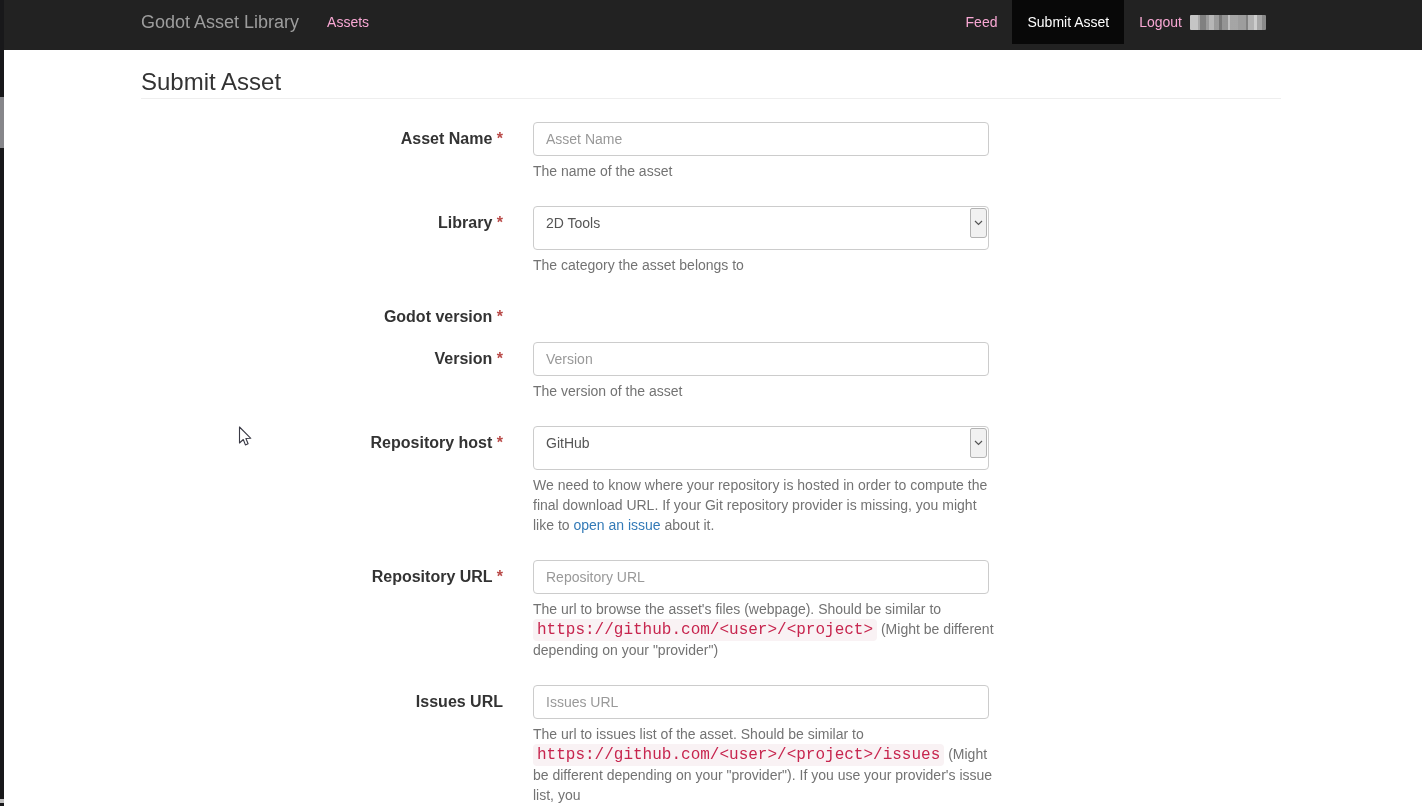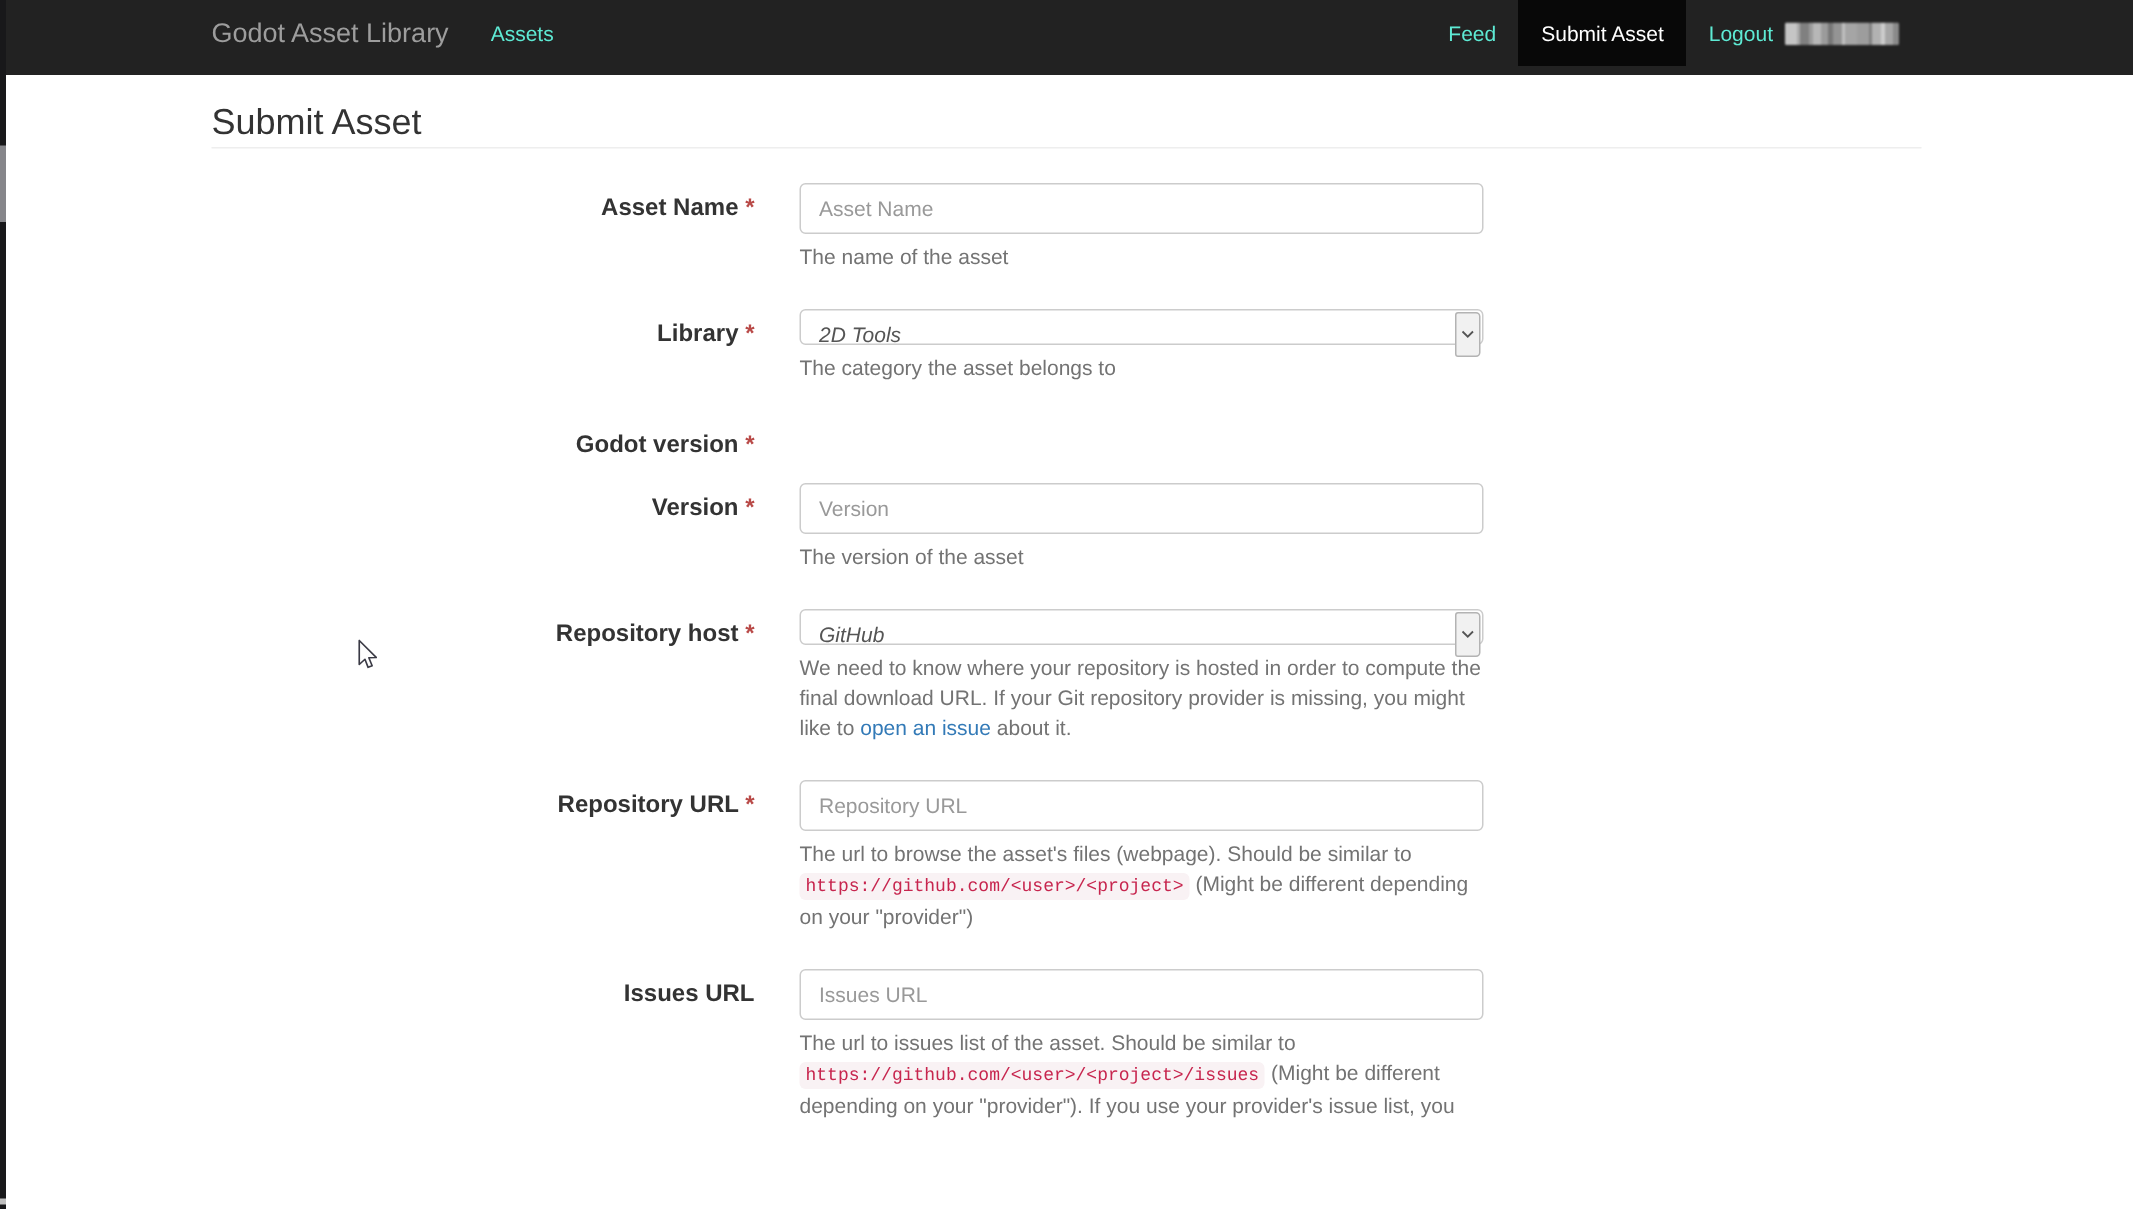--- a/index.html
+++ b/index.html
@@ -15,21 +15,21 @@
   .left-strip .seg-top { position:absolute; left:0; top:97px; width:4px; height:51px; background:#86868a; }
   .left-strip .seg-bottom { position:absolute; left:0; top:799px; width:4px; height:4px; background:#c0c0c0; }
 
   
   .navbar { height:50px; background:#222222; }
   .container { width:1140px; margin:0 auto; }
   .navbar-inner { display:flex; align-items:stretch; height:44px;justify-content:space-between; }
   .brand { display:flex; align-items:center; color:#9d9d9d; font-size:18px; text-decoration:none; margin-right:13px; white-space:nowrap; cursor:pointer; }
   .nav { display:flex; align-items:stretch; }
   .nav-right { margin-left:auto; }
-  .nav-item { display:flex; align-items:center; padding:0 15px; color:#5eead4; font-size:14px; white-space:nowrap; cursor:pointer; }
+  .nav-item { display:flex; align-items:center; padding:0 15px; color:#f9a8d4; font-size:14px; white-space:nowrap; cursor:pointer; }
   .nav-item.active { background:#080808; color:#ffffff; }
   .redacted { display:inline-block; width:76px; height:15px; margin-left:8px; border-radius:1px;
     background:
       repeating-linear-gradient(90deg, rgba(255,255,255,0.12) 0 8px, rgba(0,0,0,0.10) 8px 16px),
       repeating-linear-gradient(90deg, #bdbdbd 0 10px, #8e8e8e 10px 19px, #adadad 19px 29px, #858585 29px 38px, #b8b8b8 38px 48px, #909090 48px 58px, #c6c6c6 58px 67px, #9a9a9a 67px 76px);
     filter: blur(0.6px);
   }
 
   
   .page-title { margin:18px 0 0; font-size:24px; line-height:28px; font-weight:400; color:#333;
@@ -38,28 +38,28 @@
   .form-group { display:flex; margin-bottom:15px; }
   .col-label { width:392px; padding:7px 30px 0 0; text-align:right; }
   .col-label label { font-weight:700; font-size:16px; line-height:20px; color:#333; }
   .req { color:#b94a48; font-weight:700; }
   .col-input { width:464px; }
 
   .text-input { width:456px; height:34px; padding:6px 12px; border:1px solid #ccc; border-radius:4px;
     font-family:"Liberation Sans","DejaVu Sans",sans-serif; font-size:14px; color:#555; background:#fff; outline:none; }
   .text-input::placeholder { color:#999; opacity:1; }
 
-  .select { position:relative; width:456px; height:24px; border:1px solid #ccc; border-radius:4px; background:#fff; cursor:pointer;font-style:italic; }
+  .select { position:relative; width:456px; height:44px; border:1px solid #ccc; border-radius:4px; background:#fff; cursor:pointer; }
   .select-value { line-height:32px; padding-left:12px; color:#555; }
   .select-arrow { position:absolute; top:1px; right:1px; width:17px; height:30px; background:#f1f1f1;
     border:1px solid #b3b3b3; border-radius:2px 3px 3px 2px; display:flex; align-items:center; justify-content:center; }
 
   .help-block { margin:5px 0 10px; line-height:20px; font-size:14px; color:#737373; }
   .help-block a { color:#337ab7; text-decoration:none; cursor:pointer; }
-  .help-block code { font-family:"Liberation Mono","DejaVu Sans Mono",monospace; font-size:12px;
+  .help-block code { font-family:"Liberation Mono","DejaVu Sans Mono",monospace; font-size:16px;
     color:#c7254e; background:#f9f2f4; padding:2px 4px; border-radius:4px; white-space:nowrap; }
 
   .cursor { position:absolute; left:238px; top:426px; z-index:70; pointer-events:none; }
 </style>
 </head>
 <body>
 
 <div class="left-strip">
   <div class="seg-top"></div>
   <div class="seg-bottom"></div>

